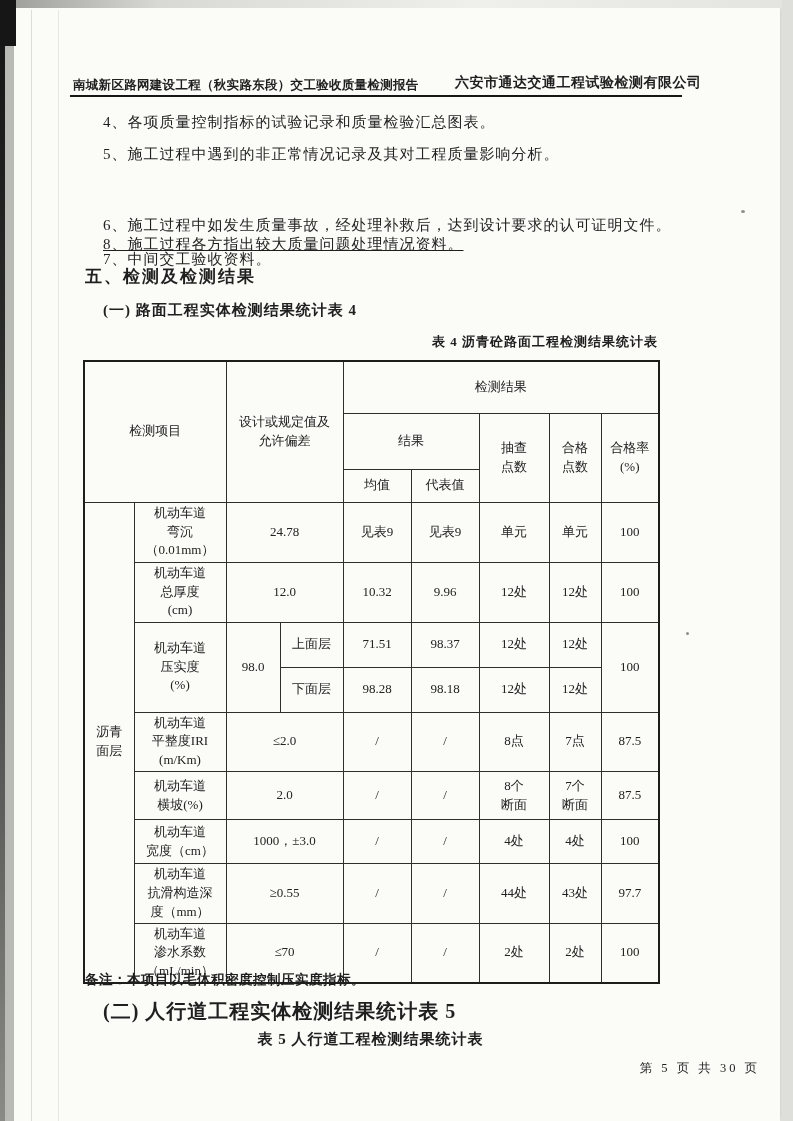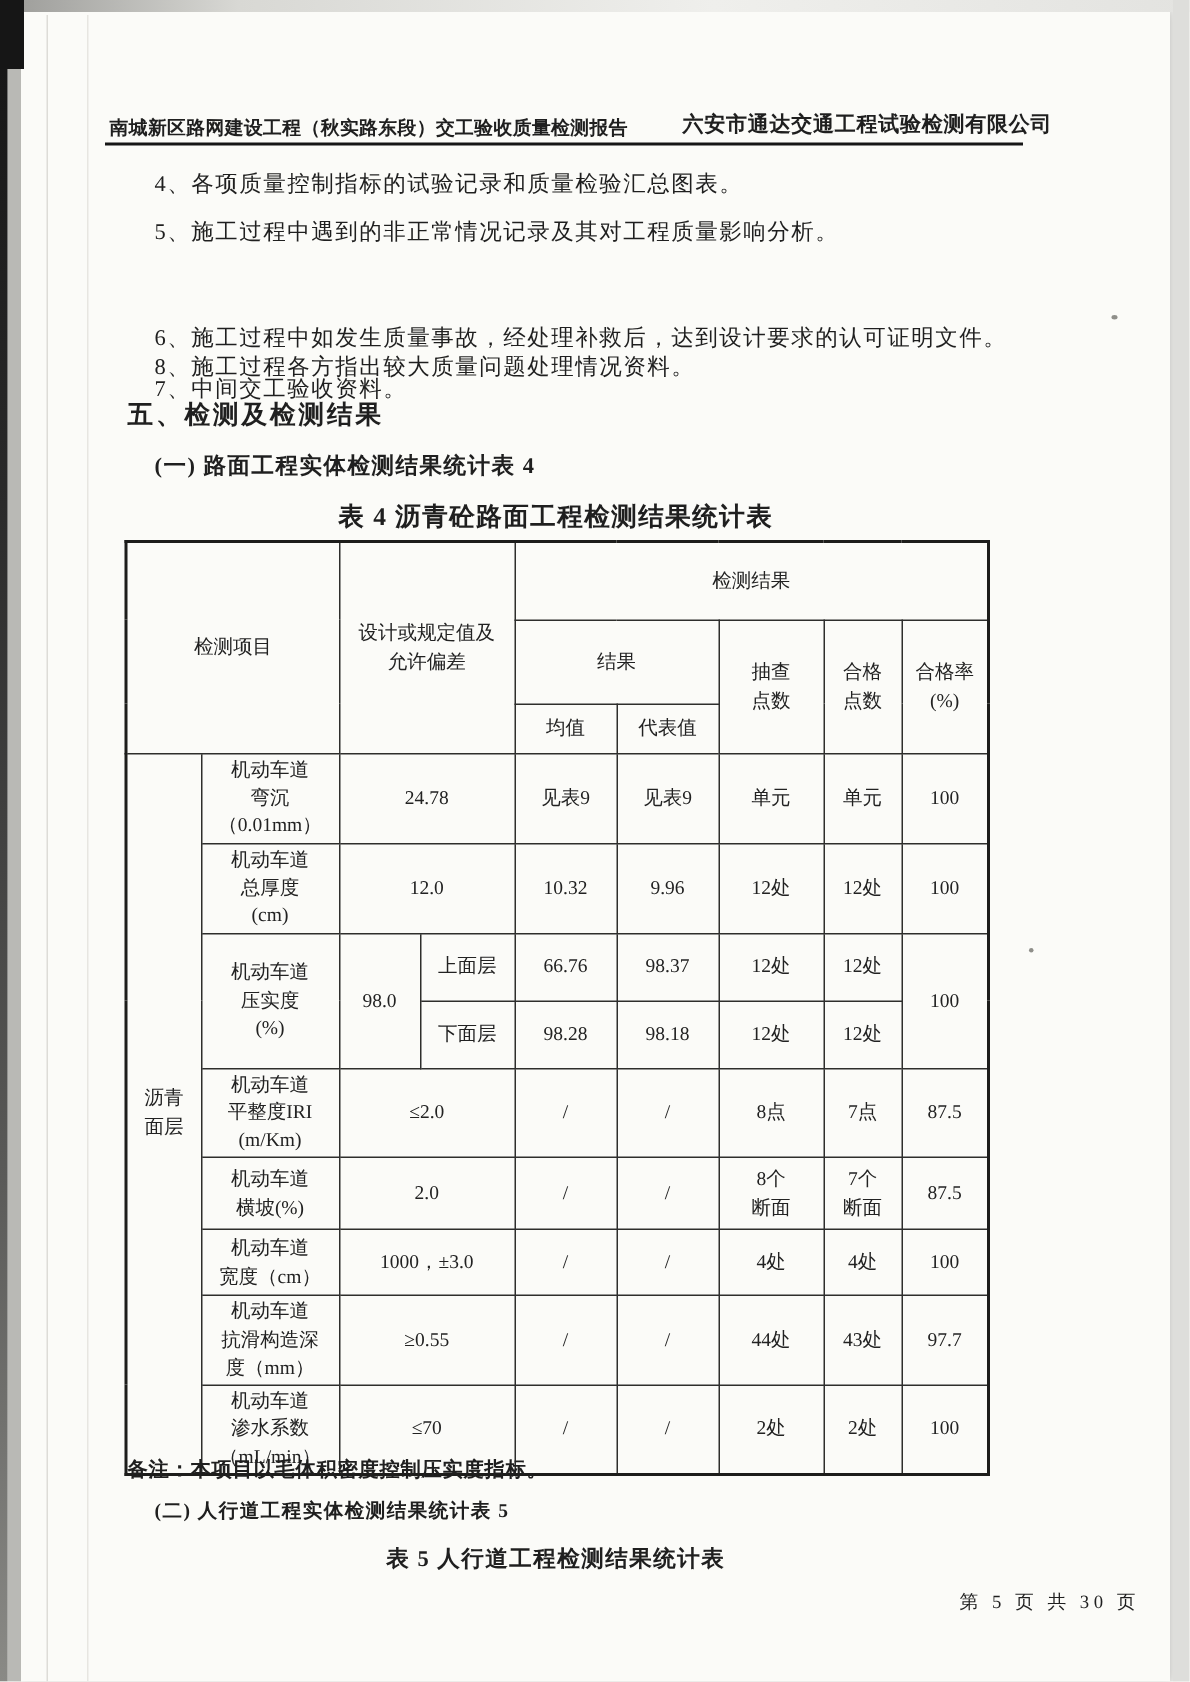--- a/index.html
+++ b/index.html
@@ -25,45 +25,45 @@
   .edge-right{position:absolute;right:0;top:0;width:11px;height:1121px;background:#dededb;}
   .fold-line{position:absolute;top:10px;height:1111px;width:1px;background:#dddcd7;}
   .fold-a{left:31px;} .fold-b{left:58px;background:#e7e6e1;}
 
   .abs{position:absolute;}
   .hdr-left{left:73px;top:77px;font-size:12.5px;font-weight:bold;letter-spacing:.3px;}
   .hdr-right{left:455px;top:74px;font-size:14px;font-weight:bold;letter-spacing:.5px;}
   .hdr-rule{left:70px;top:95px;width:612px;height:2px;background:#161616;}
 
   .list-item{left:103px;font-size:15px;letter-spacing:1px;white-space:nowrap;}
-  .li-0{top:113px;} .li-1{top:145px;text-align:center;} .li-2{top:176px;margin-top:40px;} .li-3{top:206px;margin-top:44px;} .li-4{top:235px;}
+  .li-0{top:113px;} .li-1{top:145px;text-align:center;} .li-2{top:176px;margin-top:40px;} .li-3{top:206px;margin-top:44px;} .li-4{top:235px;text-decoration:underline;}
 
   .sec-heading{left:85px;top:265px;font-size:17px;font-weight:bold;letter-spacing:2px;text-align:center;}
   .sub-1{left:103px;top:301px;font-size:15px;font-weight:bold;letter-spacing:1px;}
-  .tbl4-title{left:83px;top:333px;width:575px;text-align:center;font-size:17px;font-weight:bold;letter-spacing:1px;}
+  .tbl4-title{left:83px;top:333px;width:575px;text-align:right;font-size:13px;font-weight:bold;letter-spacing:1px;}
 
   table.t4{
     position:absolute;left:83px;top:360px;
     border-collapse:collapse;table-layout:fixed;width:575px;
     font-size:13px;color:#222;
   }
   table.t4 td{
     border:1px solid #2e2e2c;
     text-align:center;vertical-align:middle;
     padding:1px 2px;
     white-space:pre-line;
     line-height:1.45;
   }
   table.t4{border:2px solid #1d1d1b;}
   tr.hr1{height:52px;} tr.hr2{height:56px;} tr.hr3{height:33px;}
   tr.r1{height:60px;} tr.r2{height:60px;} tr.r3{height:45px;} tr.r4{height:45px;}
   tr.r5{height:52px;} tr.r6{height:48px;} tr.r7{height:44px;} tr.r8{height:58px;} tr.r9{height:48px;}
 
   .note{left:85px;top:971px;font-size:13.5px;font-weight:bold;letter-spacing:.5px;}
-  .sub-2{left:103px;top:998px;font-size:13px;font-weight:bold;letter-spacing:1px;}
+  .sub-2{left:103px;top:998px;font-size:20px;font-weight:bold;letter-spacing:1px;}
   .tbl5-title{left:83px;top:1030px;width:575px;text-align:center;font-size:15px;font-weight:bold;letter-spacing:1px;}
   .page-num{left:0;top:1060px;width:760px;text-align:right;font-size:12.5px;letter-spacing:3px;}
   .speck{position:absolute;width:4px;height:3px;background:#8f8f8a;border-radius:50%;}
 </style>
 </head>
 <body>
 
 <div class="paper"></div>
 <div class="edge-top"></div>
 <div class="edge-grayband"></div>
@@ -143,21 +143,21 @@
     <td>12处</td>
     <td>12处</td>
     <td>100</td>
   </tr>
   <tr class="r3">
     <td rowspan="2">机动车道
 压实度
 (%)</td>
     <td rowspan="2">98.0</td>
     <td>上面层</td>
-    <td>66.76</td>
+    <td>71.51</td>
     <td>98.37</td>
     <td>12处</td>
     <td>12处</td>
     <td rowspan="2">100</td>
   </tr>
   <tr class="r4">
     <td>下面层</td>
     <td>98.28</td>
     <td>98.18</td>
     <td>12处</td>

